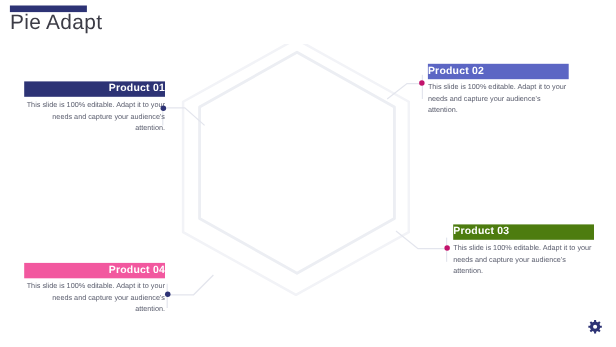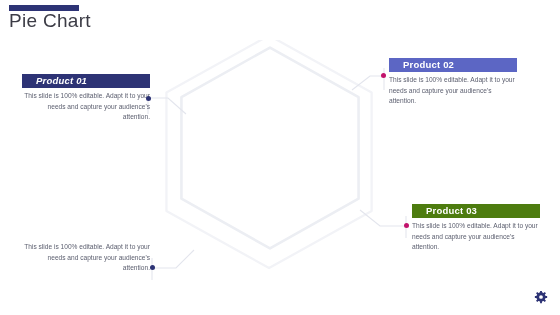--- a/index.html
+++ b/index.html
@@ -67,29 +67,29 @@
   }
 
   
   .callout {
     position: absolute;
     width: 128px;
   }
   .callout-bar {
     height: 14px;
     line-height: 14px;
-    padding: 0 14px;
+    padding: 0 0;
     box-sizing: border-box;
     color: #ffffff;
     font-size: 9.5px;
     font-weight: 700;
     letter-spacing: 0.2px;
     white-space: nowrap;
   }
-  .callout-bar.align-right { text-align: left; font-style: italic; }
+  .callout-bar.align-right { text-align: right; }
   .callout-bar.align-left  { text-align: left; }
 
   .callout-body {
     margin-top: 3px;
     font-size: 6.6px;
     line-height: 1.62;
     color: #5d6070;
   }
   .callout-body.align-right { text-align: right; }
   .callout-body.align-left  { text-align: left; }
@@ -120,21 +120,21 @@
     width: 14px;
     height: 14px;
   }
 </style>
 </head>
 <body>
 
 <div id="slide">
 
   <div class="title-accent-bar" style="background: rgb(45, 51, 117);"></div>
-  <div class="page-title" style="color: rgb(60, 60, 70);">Pie Chart</div>
+  <div class="page-title" style="color: rgb(60, 60, 70);">Pie Adapt</div>
 
   <svg class="hex-frame" viewBox="0 0 560 250" width="560" height="250">
 
     <path d="M270 6 L352 52 L352 146 L270 192 L188 146 L188 52 Z" fill="none" stroke="#eceef3" stroke-width="2.4" stroke-linejoin="round" transform="translate(0,14) scale(1.08) translate(-20,-12)"></path>
     <path d="M270 -2 L360 48 L360 152 L270 202 L180 152 L180 48 Z" fill="none" stroke="#f2f3f7" stroke-width="2" stroke-linejoin="round" transform="translate(0,16) scale(1.14) translate(-34,-16)"></path>
 
     <polyline points="148,58 168,58 186,74" fill="none" stroke="#e3e5ed" stroke-width="1.1"></polyline>
     <polyline points="148,58 148,74" fill="none" stroke="#e3e5ed" stroke-width="1.1"></polyline>
 
     <polyline points="384,36 370,36 352,50" fill="none" stroke="#e3e5ed" stroke-width="1.1"></polyline>
@@ -160,20 +160,21 @@
   </div>
   <div class="connector-dot" id="dot-02" style="background: rgb(194, 19, 108);"></div>
 
   <div class="callout" id="callout-03">
     <div class="callout-bar align-left" style="background: #4d7c0f;">Product 03</div>
     <div class="callout-body align-left">This slide is 100% editable. Adapt it to your needs and capture your audience's attention.</div>
   </div>
   <div class="connector-dot" id="dot-03" style="background: rgb(194, 19, 108);"></div>
 
   <div class="callout" id="callout-04">
+    <div class="callout-bar align-right" style="background: rgb(242, 88, 159);">Product 04</div>
     <div class="callout-body align-right">This slide is 100% editable. Adapt it to your needs and capture your audience's attention.</div>
   </div>
   <div class="connector-dot" id="dot-04" style="background: rgb(45, 51, 117);"></div>
 
   <svg class="gear-icon" viewBox="0 0 24 24">
     <g id="gear-group">
         <path d="M12 12 L12 1.5 M12 12 L19.42462120245875 4.575378797541251 M12 12 L22.5 12 M12 12 L19.42462120245875 19.42462120245875 M12 12 L12 22.5 M12 12 L4.575378797541251 19.42462120245875 M12 12 L1.5 12.000000000000002 M12 12 L4.57537879754125 4.575378797541251 " stroke="#2d3375" stroke-width="3.2" fill="none"></path>
         <circle cx="12" cy="12" r="8" fill="#2d3375"></circle>
         <circle cx="12" cy="12" r="3.2" fill="#ffffff"></circle>
       </g>

